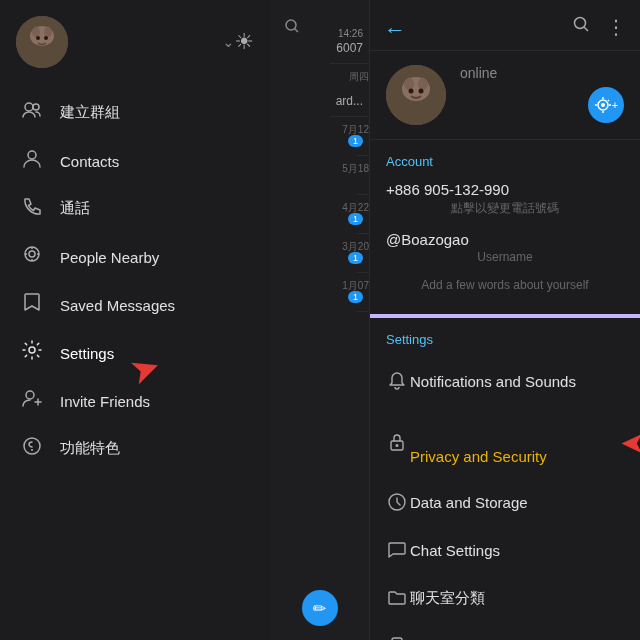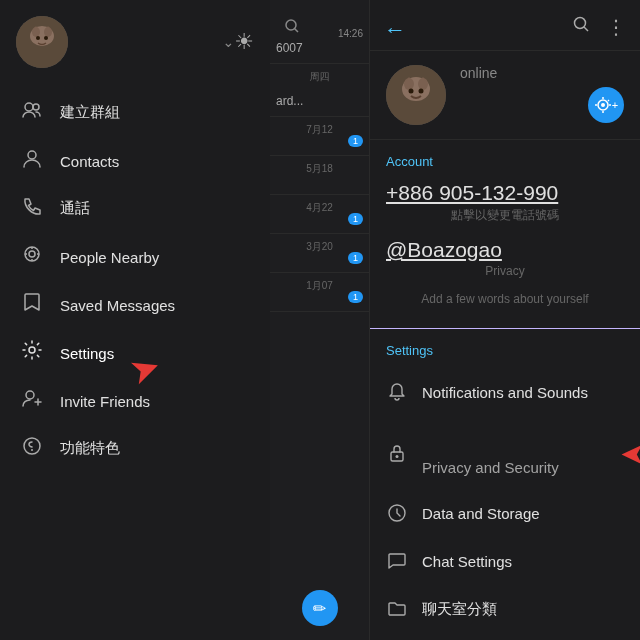--- a/index.html
+++ b/index.html
@@ -226,39 +226,38 @@
       display: flex;
       align-items: center;
       justify-content: center;
       color: #fff;
       font-size: 16px;
       cursor: pointer;
     }
 
     .account-section {
       padding: 14px 16px 8px;
-      border-bottom: 1px solid #c4b5fd;
+      border-bottom: 4px solid #c4b5fd;
     }
 
     .section-title {
       font-size: 13px;
       color: #4fc3f7;
       margin-bottom: 12px;
       font-weight: 500;
     }
 
     .account-row {
       margin-bottom: 14px;
     }
 
     .account-value {
-      font-size: 21px;
+      font-size: 15px;
       color: #e0e0e0;
       margin-bottom: 2px;
-      text-decoration: underline;
     }
 
     .account-hint {
       font-size: 12px;
       color: #666;
       text-align: center;
     }
 
     .settings-section {
       padding: 14px 0 0;
@@ -270,21 +269,21 @@
       font-size: 13px;
       color: #4fc3f7;
       padding: 0 16px 10px;
       font-weight: 500;
     }
 
     .settings-item {
       display: flex;
       align-items: center;
       padding: 13px 16px;
-      gap: 14px;
+      gap: 2px;
       cursor: pointer;
       position: relative;
     }
 
     .settings-item-icon {
       width: 22px;
       height: 22px;
       display: flex;
       align-items: center;
       justify-content: center;
@@ -292,21 +291,21 @@
       font-size: 16px;
       flex-shrink: 0;
     }
 
     .settings-item-label {
       font-size: 15px;
       color: #e0e0e0;
     }
 
     .settings-item.highlighted .settings-item-label {
-      color: #a3a3a3;
+      color: #eab308;
       margin-top: 30px;
     }
 
     
     .chat-compose-btn {
       position: absolute;
       bottom: 14px;
       left: 50%;
       transform: translateX(-50%);
       width: 36px;
@@ -424,21 +423,21 @@
           <circle cx="11" cy="15" r="1" fill="#aaa"></circle>
         </svg>
       </div>
       <span class="nav-label">功能特色</span>
     </div>
   </div>
 
   <div class="arrow-left">➤</div>
 </div>
 
-<div class="chat-list" style="position:relative;">
+<div class="chat-list" style="position:relative;align-items:flex-end;">
   <div class="chat-search">
     <svg width="16" height="16" viewBox="0 0 16 16" fill="none" style="position:absolute; left:14px; top:18px; z-index:1;">
       <circle cx="7" cy="7" r="5" stroke="#888" stroke-width="1.5"></circle>
       <line x1="10.5" y1="10.5" x2="14" y2="14" stroke="#888" stroke-width="1.5"></line>
     </svg>
   </div>
 
   <div class="chat-item">
     <div class="chat-item-time">14:26</div>
     <div class="chat-item-preview">6007</div>
@@ -510,21 +509,21 @@
   </div>
 
   <div class="account-section">
     <div class="section-title">Account</div>
     <div class="account-row">
       <div class="account-value">+886 905-132-990</div>
       <div class="account-hint">點擊以變更電話號碼</div>
     </div>
     <div class="account-row">
       <div class="account-value">@Boazogao</div>
-      <div class="account-hint">Privacy</div>
+      <div class="account-hint">Username</div>
     </div>
     <div class="account-row">
       <div class="account-hint">Add a few words about yourself</div>
     </div>
   </div>
 
   <div class="settings-section">
     <div class="settings-section-title">Settings</div>
 
     <div class="settings-item">

